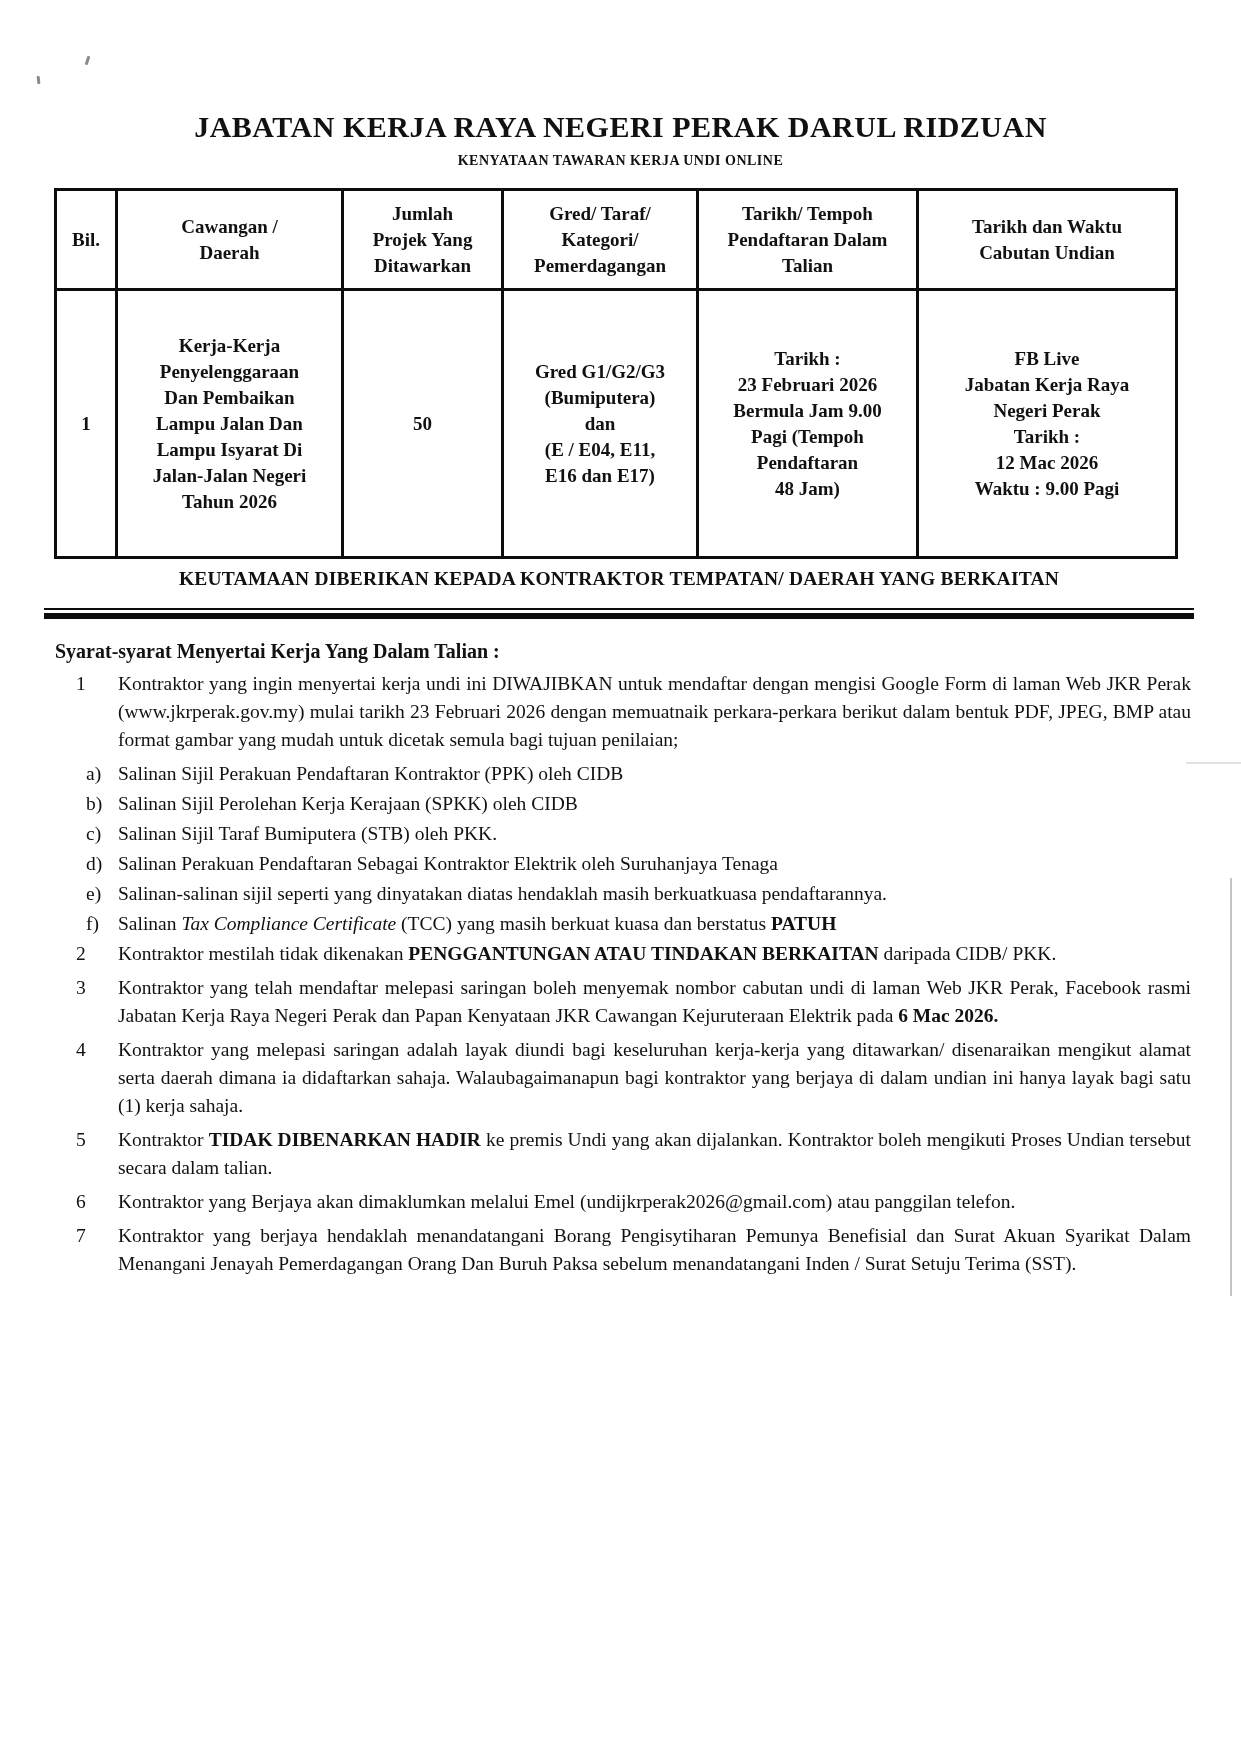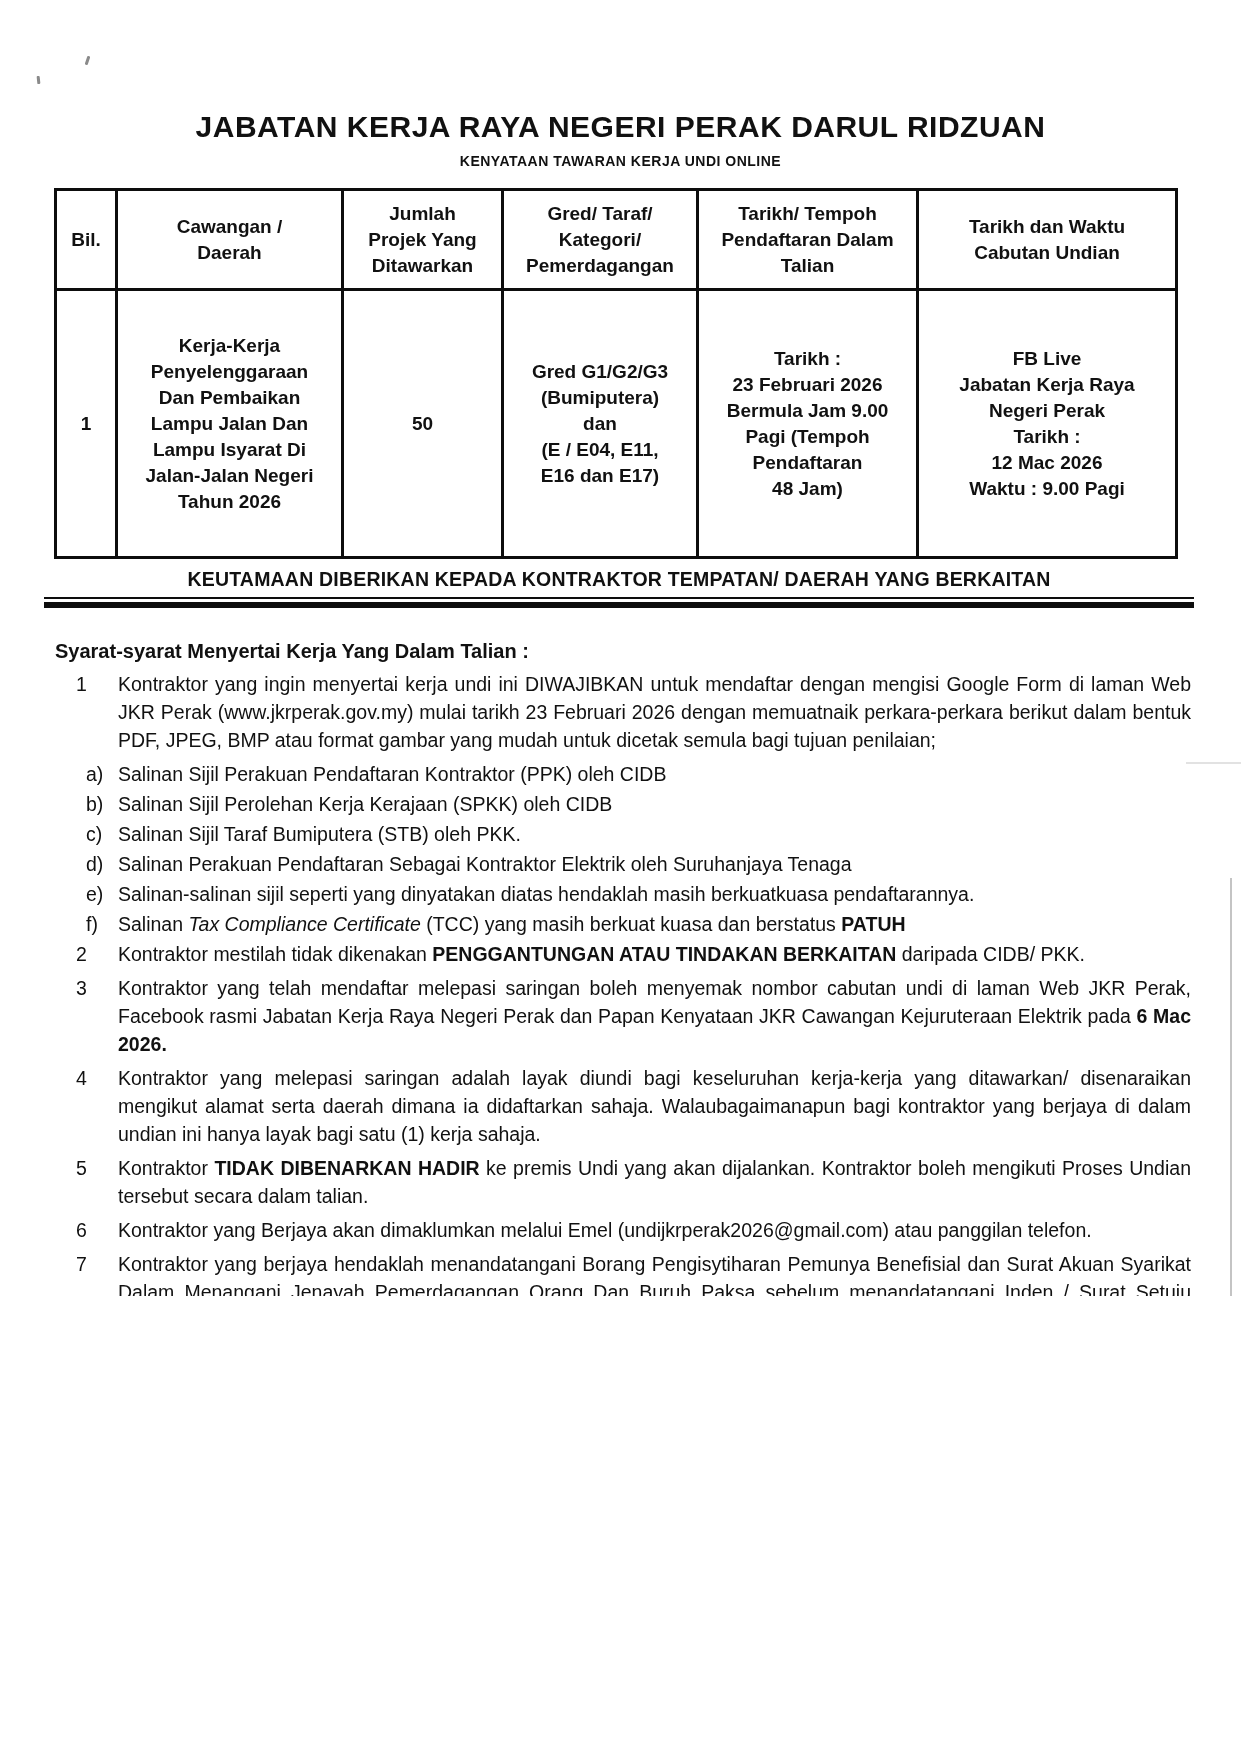--- a/index.html
+++ b/index.html
@@ -1,18 +1,18 @@
 <!DOCTYPE html>
 <html><head>
 <meta charset="utf-8">
 <style>
   html,body{margin:0;padding:0;background:#ffffff;}
   .page{
     position:relative;width:1241px;height:1296px;background:#ffffff;
-    font-family:Liberation Sans, sans-serif;color:#111;
+    font-family:Liberation Serif, serif;color:#111;
     overflow:hidden;
   }
   
   .speck{position:absolute;background:#8a8a8a;border-radius:1px;}
   .speck.s1{left:86px;top:56px;width:3px;height:9px;transform:rotate(18deg);}
   .speck.s2{left:37px;top:76px;width:3px;height:8px;transform:rotate(-6deg);}
   .artifact-v{position:absolute;left:1230px;top:878px;width:2px;height:877px;background:#c4c4c4;}
   .artifact-h{position:absolute;left:1186px;top:762px;width:55px;height:2px;background:#e2e2e2;}
 
   .title{
@@ -34,21 +34,21 @@
     padding:4px 4px;line-height:26px;
   }
   table.tender thead tr{height:100px;}
   table.tender tbody tr{height:268px;}
   td.c-caw{text-align:left;padding-left:10px;line-height:27px;}
   td.c-tarikh,td.c-cab{line-height:27px;}
 
   .banner{position:absolute;left:44px;top:568px;width:1150px;}
   .banner-text{
     text-align:center;font-weight:bold;font-size:19.5px;letter-spacing:.2px;
-    padding-bottom:6px;border-bottom:2px solid #0d0d0d;
+    padding-bottom:18px;border-bottom:2px solid #0d0d0d;
   }
   .rule-thick{margin-top:3px;height:6px;background:#0d0d0d;}
 
   .syarat-heading{
     position:absolute;left:55px;top:640px;font-size:20px;font-weight:bold;
   }
 
   .items{position:absolute;left:55px;top:670px;width:1136px;font-size:19.5px;}
   .item{display:flex;margin-bottom:6px;line-height:28px;}
   .item.sub{margin-bottom:2px;}

